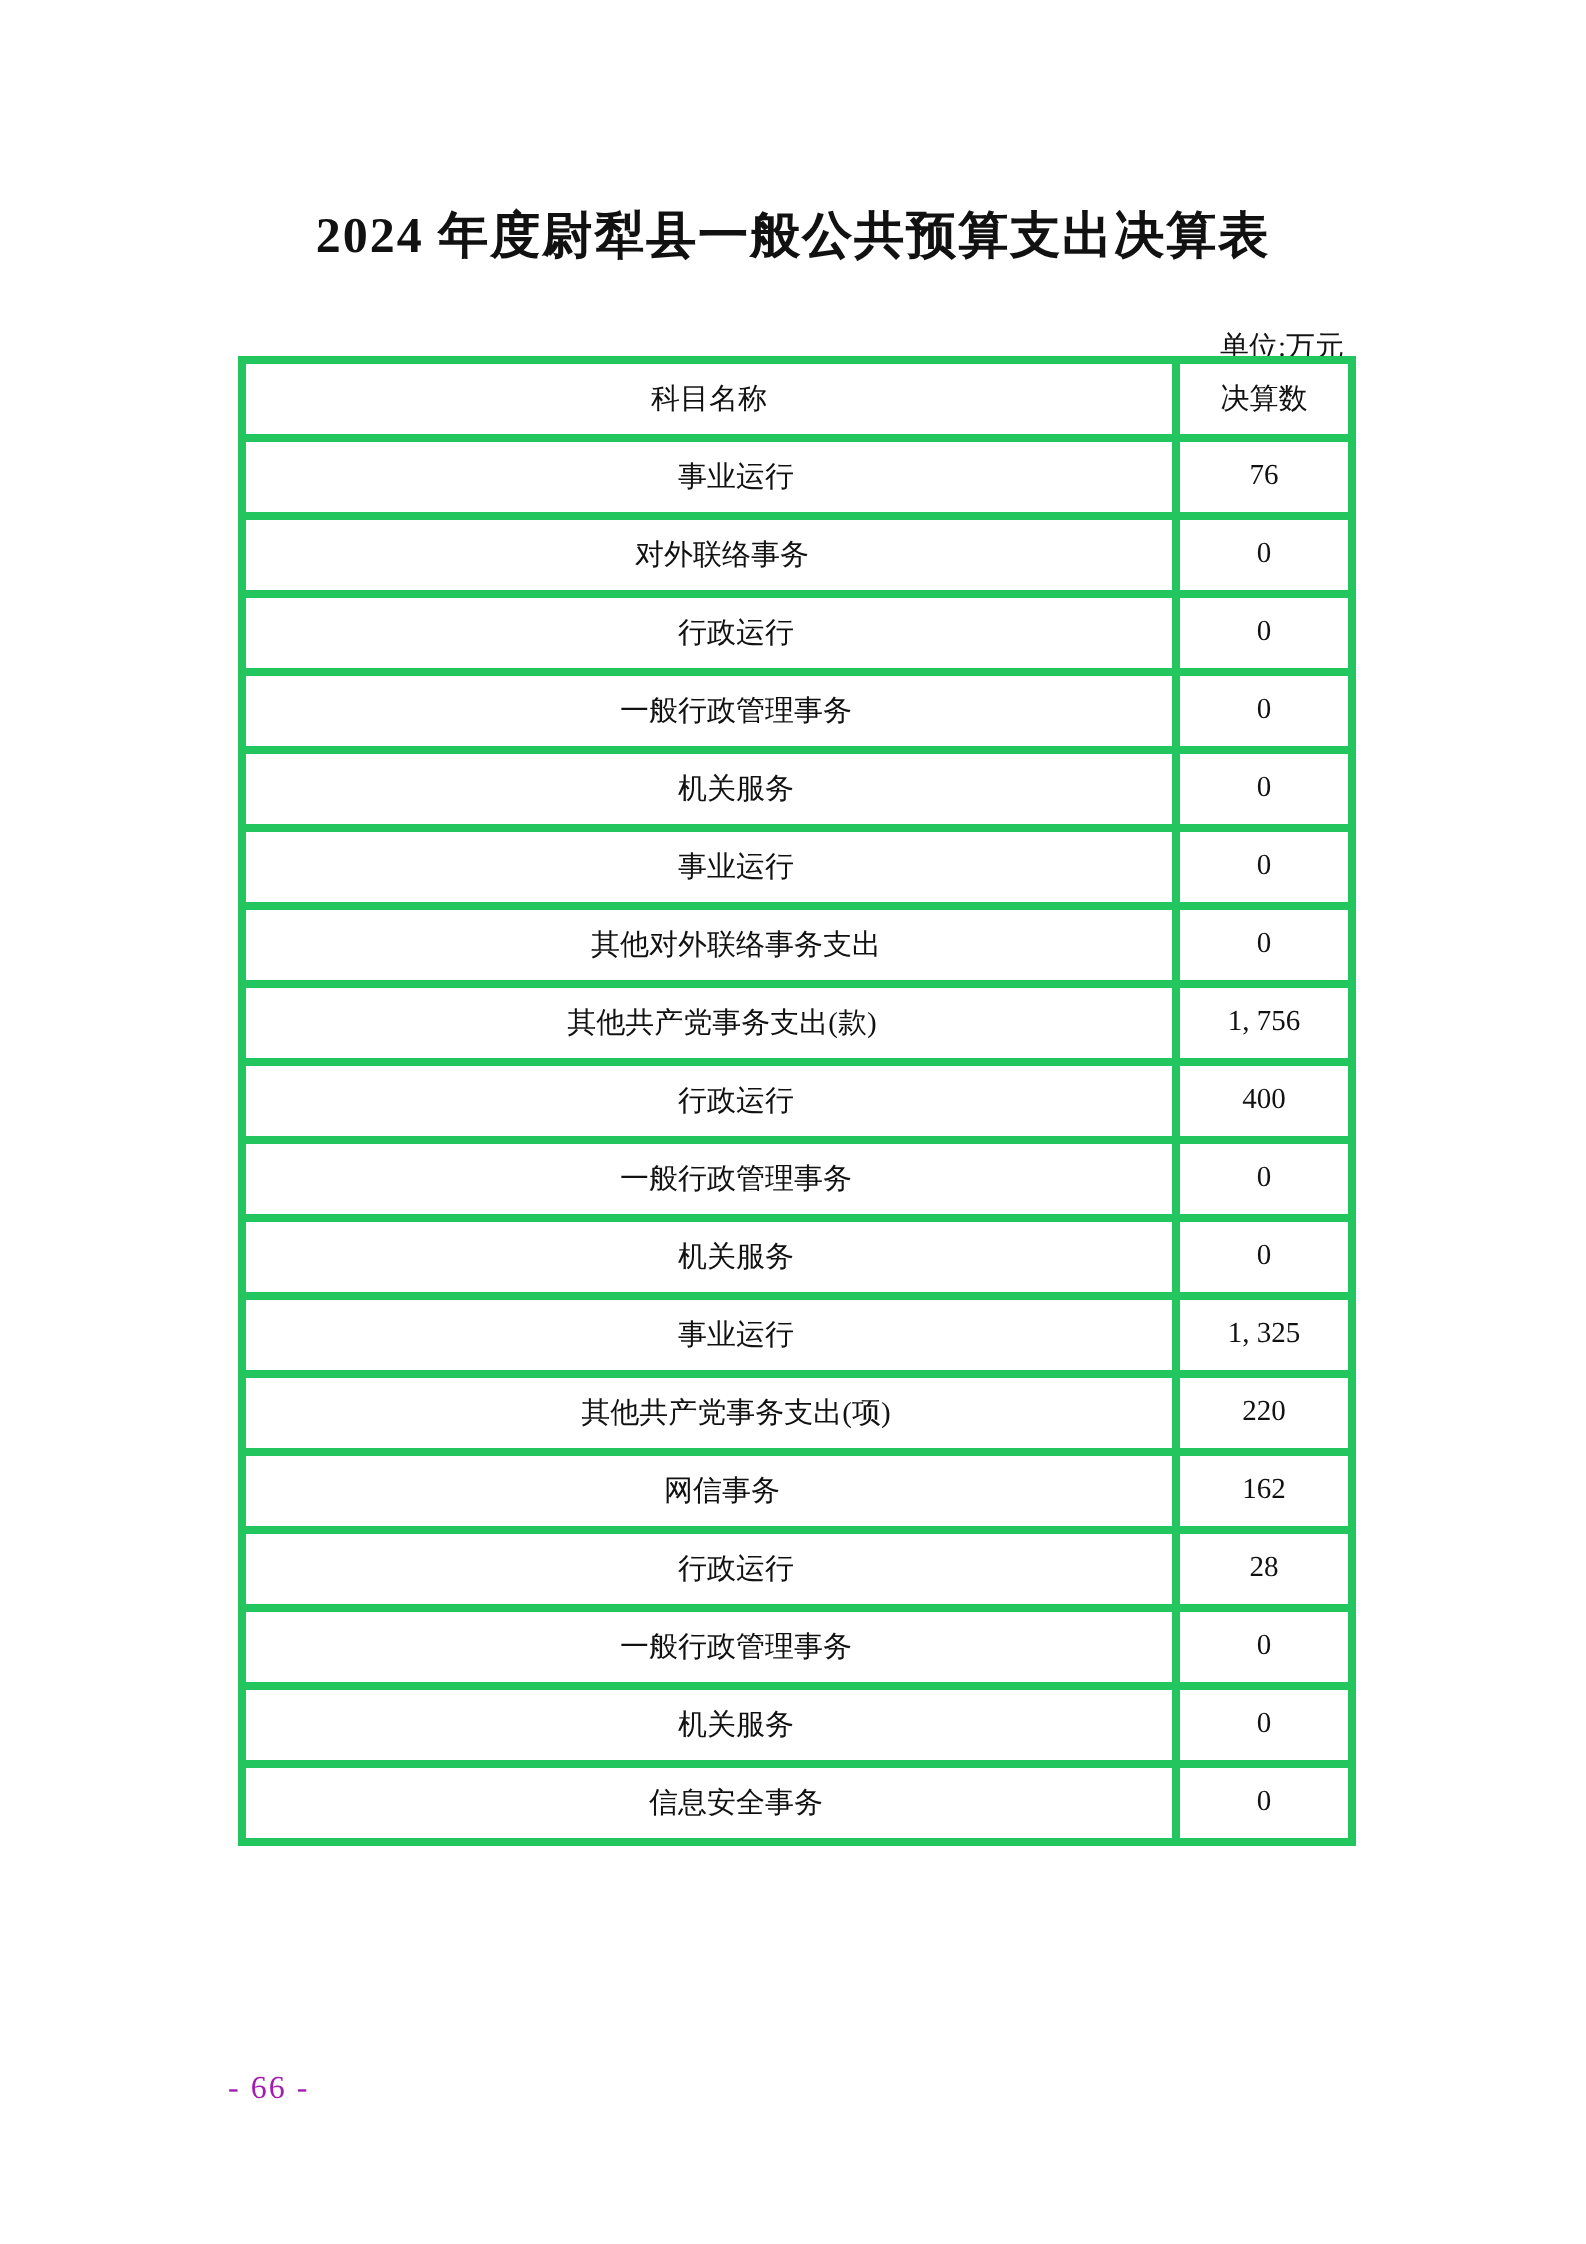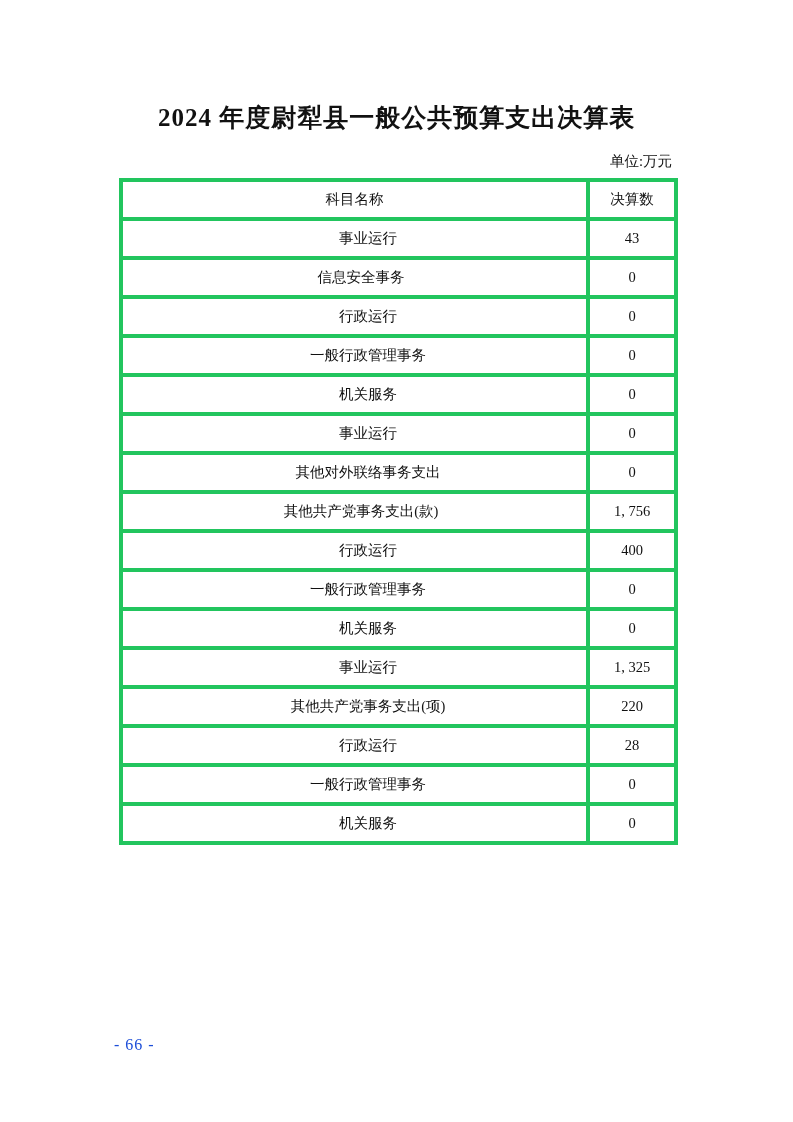--- a/index.html
+++ b/index.html
@@ -19,21 +19,21 @@
     left: 0;
     width: 100%;
     text-align: center;
     font-size: 25px;
     font-weight: bold;
     letter-spacing: 1px;
     color: #111;
   }
   .unit-label {
     position: absolute;
-    top: 152px;
+    top: 164px;
     right: 121px;
     font-size: 14.5px;
     color: #111;
   }
   table.budget-table {
     position: absolute;
     left: 119px;
     top: 178px;
     width: 555px;
     border-collapse: collapse;
@@ -53,21 +53,21 @@
   th.header-cell { text-align: center; }
   td.label-cell  { text-align: center; }
   td.label-cell.indent-1 { padding-left: 13px; }
   td.label-cell.indent-2 { padding-left: 27px; }
   td.value-cell  { text-align: center; }
   .page-number {
     position: absolute;
     left: 114px;
     top: 1036px;
     font-size: 16px;
-    color: #1d4ed8;
+    color: #a21caf;
     letter-spacing: 1px;
   }
 </style>
 </head>
 <body>
 
 <div class="page">
 
   <h1 class="title">2024 年度尉犁县一般公共预算支出决算表</h1>
 
@@ -80,24 +80,24 @@
     </colgroup>
     <thead>
       <tr>
         <th class="header-cell">科目名称</th>
         <th class="header-cell">决算数</th>
       </tr>
     </thead>
     <tbody id="table-body">
         <tr>
           <td class="label-cell indent-2">事业运行</td>
-          <td class="value-cell">43</td>
+          <td class="value-cell">76</td>
         </tr>
         <tr>
-          <td class="label-cell indent-1">信息安全事务</td>
+          <td class="label-cell indent-1">对外联络事务</td>
           <td class="value-cell">0</td>
         </tr>
         <tr>
           <td class="label-cell indent-2">行政运行</td>
           <td class="value-cell">0</td>
         </tr>
         <tr>
           <td class="label-cell indent-2">一般行政管理事务</td>
           <td class="value-cell">0</td>
         </tr>
@@ -131,29 +131,37 @@
         </tr>
         <tr>
           <td class="label-cell indent-2">事业运行</td>
           <td class="value-cell">1, 325</td>
         </tr>
         <tr>
           <td class="label-cell indent-2">其他共产党事务支出(项)</td>
           <td class="value-cell">220</td>
         </tr>
         <tr>
+          <td class="label-cell indent-1">网信事务</td>
+          <td class="value-cell">162</td>
+        </tr>
+        <tr>
           <td class="label-cell indent-2">行政运行</td>
           <td class="value-cell">28</td>
         </tr>
         <tr>
           <td class="label-cell indent-2">一般行政管理事务</td>
           <td class="value-cell">0</td>
         </tr>
         <tr>
           <td class="label-cell indent-2">机关服务</td>
           <td class="value-cell">0</td>
         </tr>
+        <tr>
+          <td class="label-cell indent-2">信息安全事务</td>
+          <td class="value-cell">0</td>
+        </tr>
       </tbody>
   </table>
 
   <div class="page-number">- 66 -</div>
 
 </div>
 
 </body></html>

